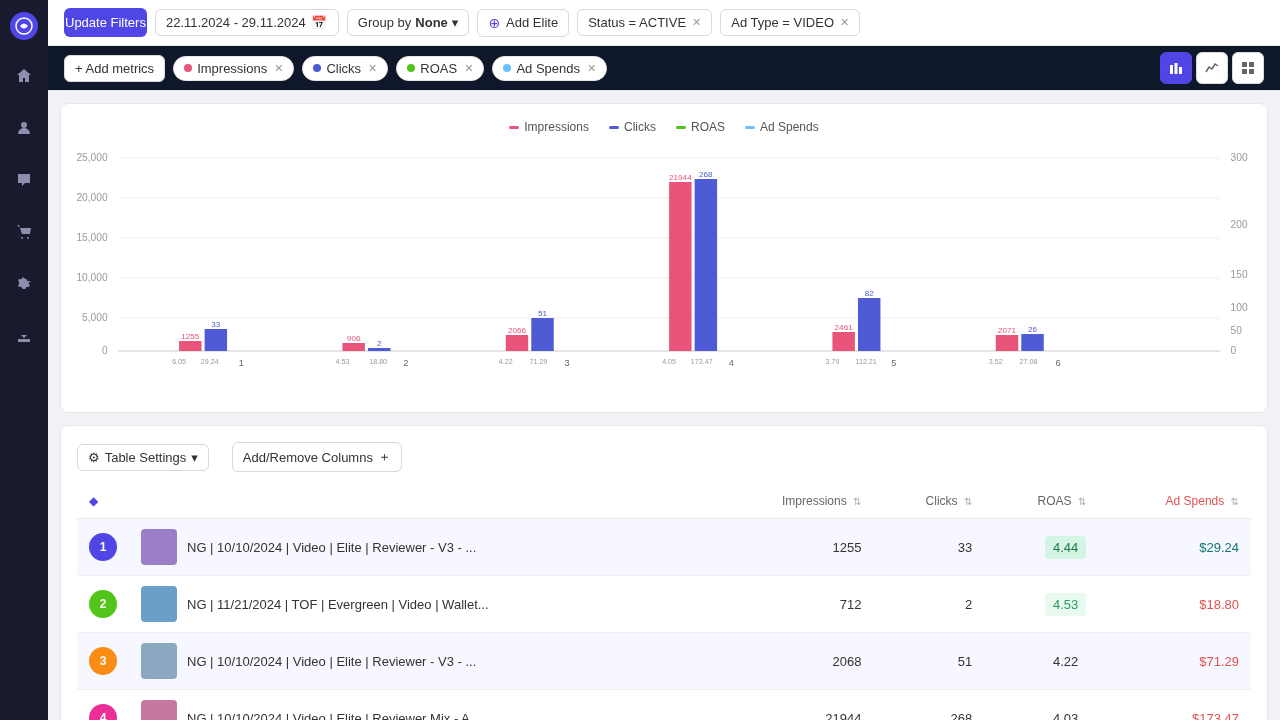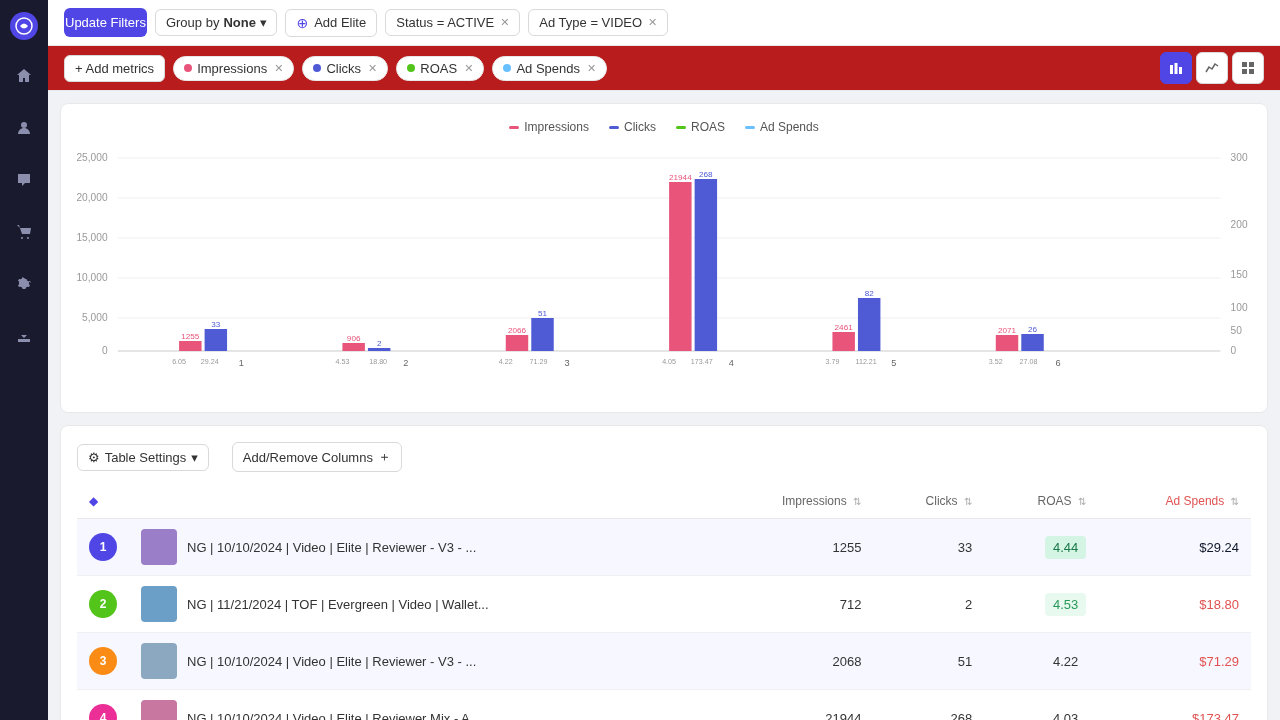--- a/index.html
+++ b/index.html
@@ -117,21 +117,21 @@
       border-radius: 6px;
       padding: 5px 10px;
       font-size: 13px;
       background: white;
       color: #333;
     }
     .filter-tag-pill .close { cursor: pointer; color: #999; font-size: 11px; }
 
     
     .metrics-bar {
-      background: #b91c1c;
+      background: #0f172a;
       padding: 6px 16px;
       display: flex;
       align-items: center;
       gap: 8px;
       border-bottom: 1px solid #e8e8e8;
       flex-shrink: 0;
     }
     .add-metrics-btn {
       display: flex;
       align-items: center;
@@ -359,20 +359,24 @@
     <svg width="16" height="16" viewBox="0 0 16 16" fill="currentColor">
       <path d="M8 1v9M5 7l3 3 3-3M2 11v3h12v-3"></path>
     </svg>
   </div>
 </div>
 
 <div class="main">
 
   <div class="topbar">
     <button class="btn-update">Update Filters</button>
+    <div class="date-picker">
+      <span>22.11.2024 - 29.11.2024</span>
+      <span class="cal-icon">📅</span>
+    </div>
     <div class="group-by">
       <span>Group by</span>
       <span style="font-weight:600;">None</span>
       <span>▾</span>
     </div>
     <div class="filter-tag">
       <span class="plus-icon">⊕</span>
       <span>Add Elite</span>
     </div>
     <div class="filter-tag-pill">
@@ -573,21 +577,21 @@
         <div class="ad-name-cell">
           <div class="ad-thumb" style="background:#9b7ec8;"></div>
           <span>NG | 10/10/2024 | Video | Elite | Reviewer - V3 - ...</span>
         </div>
       </td>
       <td class="col-impressions">1255</td>
       <td class="col-clicks">33</td>
       <td class="col-roas">
         <span class="roas-cell roas-green">4.44</span>
       </td>
-      <td class="col-adspends" style="color:#0f172a;">$29.24</td>
+      <td class="col-adspends" style="color:#0f766e;">$29.24</td>
     </tr>
             <tr style="background: white;">
       <td>
         <div class="row-num" style="background:#52c41a;">2</div>
       </td>
       <td>
         <div class="ad-name-cell">
           <div class="ad-thumb" style="background:#6b9fc8;"></div>
           <span>NG | 11/21/2024 | TOF | Evergreen | Video | Wallet...</span>
         </div>

